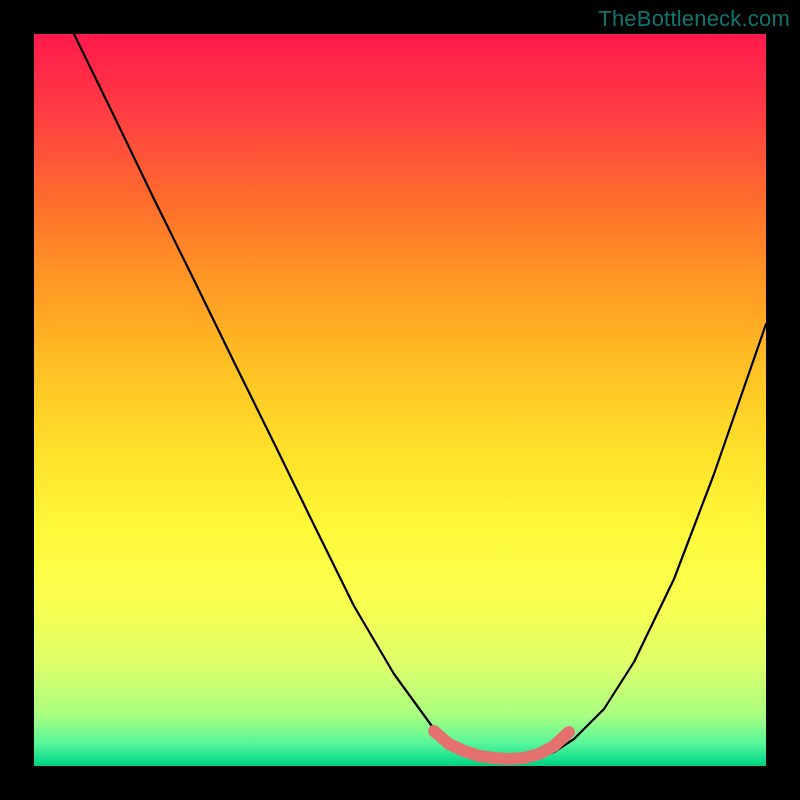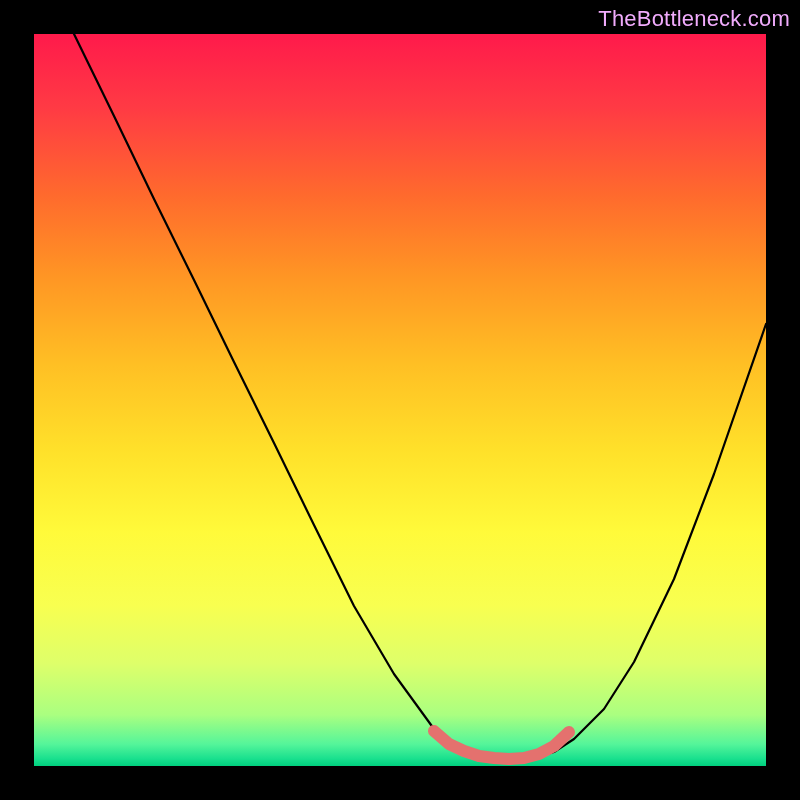--- a/index.html
+++ b/index.html
@@ -49,21 +49,21 @@
     position: absolute;
     left: 0; top: 0;
     width: 732px;
     height: 732px;
     pointer-events: none;
   }
   .watermark {
     position: absolute;
     top: 6px;
     right: 10px;
-    color: #f0abfc;
+    color: #0f766e;
     font-size: 22px;
     font-weight: 500;
     letter-spacing: 0.2px;
   }
 </style>
 </head>
 <body>
 
 <div class="frame">
   <div class="plot-area">

